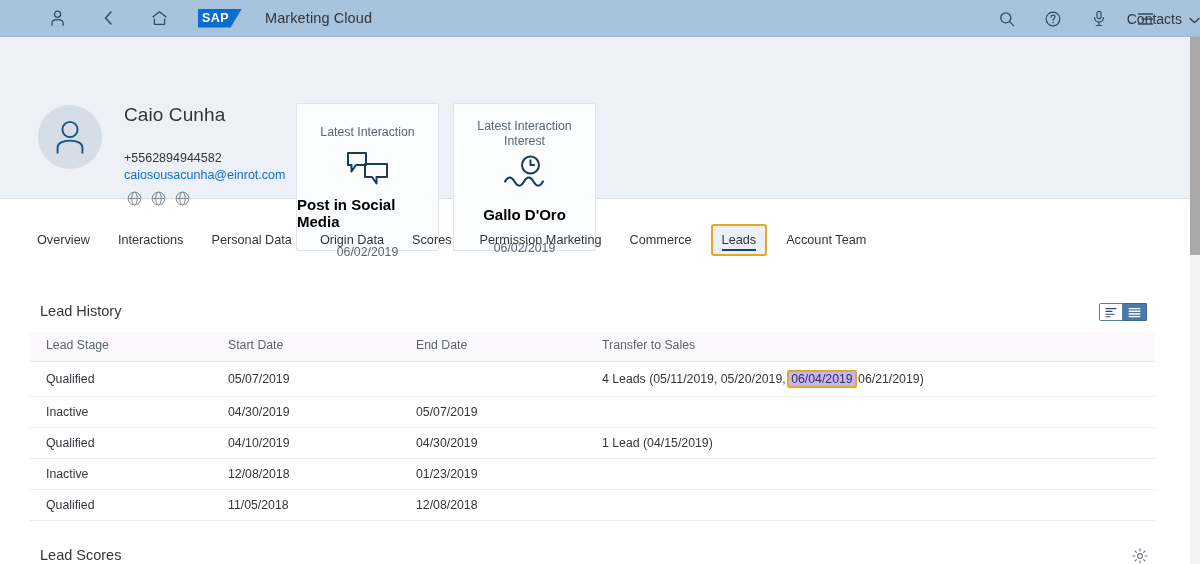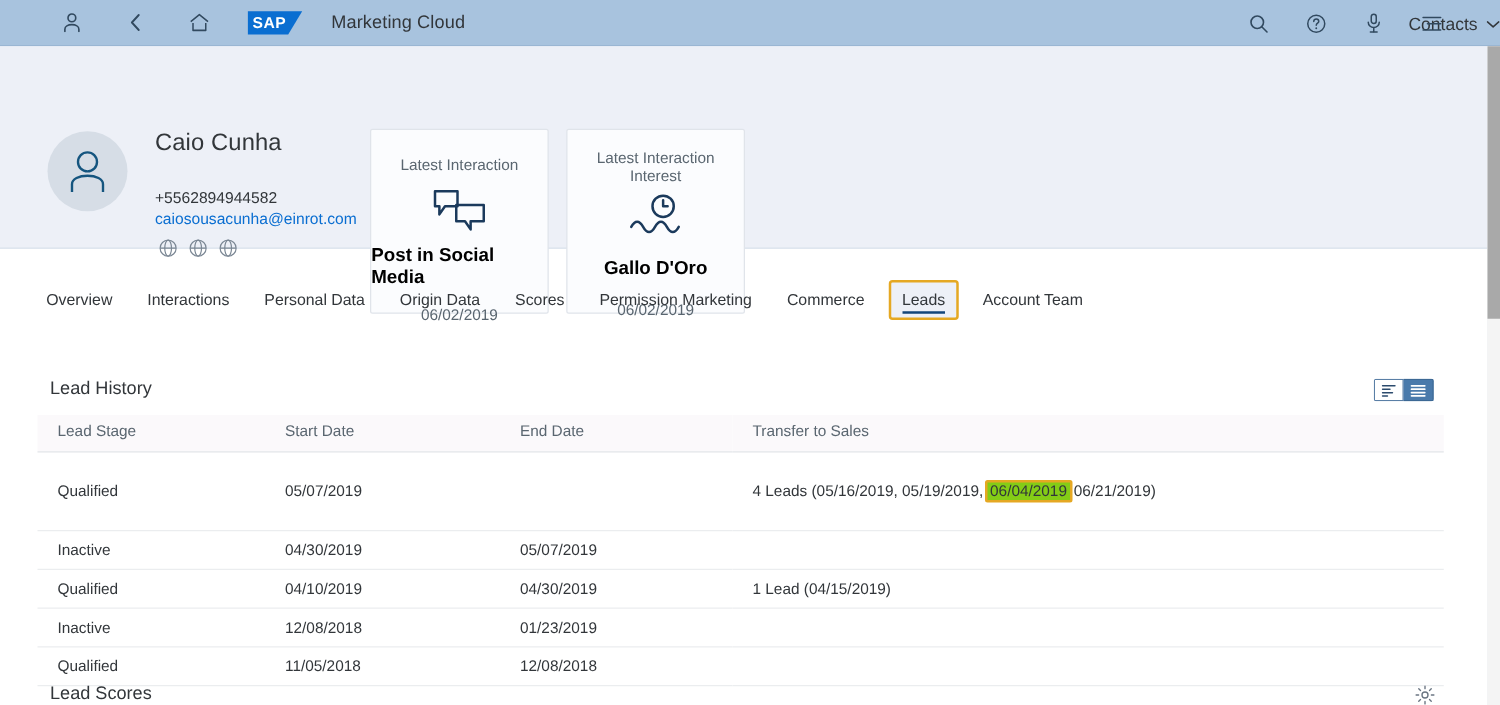--- a/index.html
+++ b/index.html
@@ -183,22 +183,22 @@
   .col-stage { width:182px; }
   .col-start { width:188px; }
   .col-end   { width:186px; }
   .col-xfer  { width:auto; }
 
   .hl {
     display:inline-block;
     border:2px solid #e5a823;
     border-radius:2px;
     padding:0 2px;
-    margin:14px -2px;
-    background:#84cc16;
+    margin:0 -2px;
+    background:#c4b5fd;
     line-height:14px;
   }
 
   
   .scroll-track {
     position:absolute; right:0; top:37px; width:10px; bottom:0;
     background:#f4f4f4;
   }
   .scroll-thumb {
     position:absolute; right:0; top:37px; width:10px; height:218px;
@@ -404,21 +404,21 @@
         <th class="col-start">Start Date</th>
         <th class="col-end">End Date</th>
         <th class="col-xfer">Transfer to Sales</th>
       </tr>
     </thead>
     <tbody>
       <tr>
         <td>Qualified</td>
         <td>05/07/2019</td>
         <td></td>
-        <td><span>4 Leads (05/16/2019, 05/19/2019, </span><span class="hl">06/04/2019</span><span> 06/21/2019)</span></td>
+        <td><span>4 Leads (05/11/2019, 05/20/2019, </span><span class="hl">06/04/2019</span><span> 06/21/2019)</span></td>
       </tr>
       <tr>
         <td>Inactive</td>
         <td>04/30/2019</td>
         <td>05/07/2019</td>
         <td></td>
       </tr>
       <tr>
         <td>Qualified</td>
         <td>04/10/2019</td>

